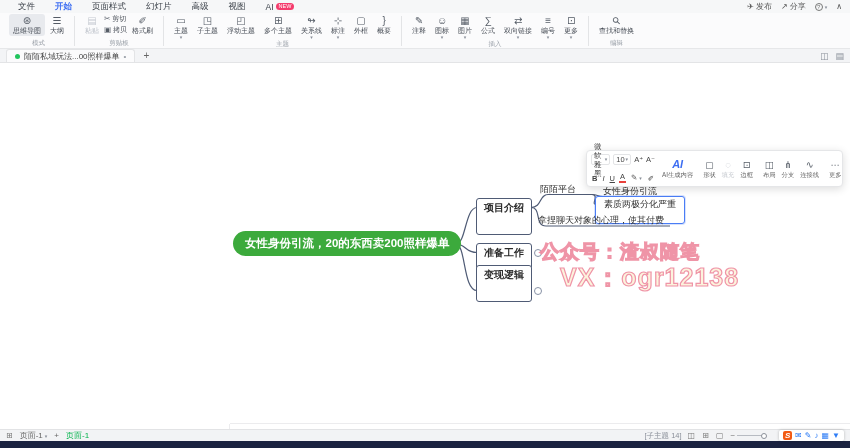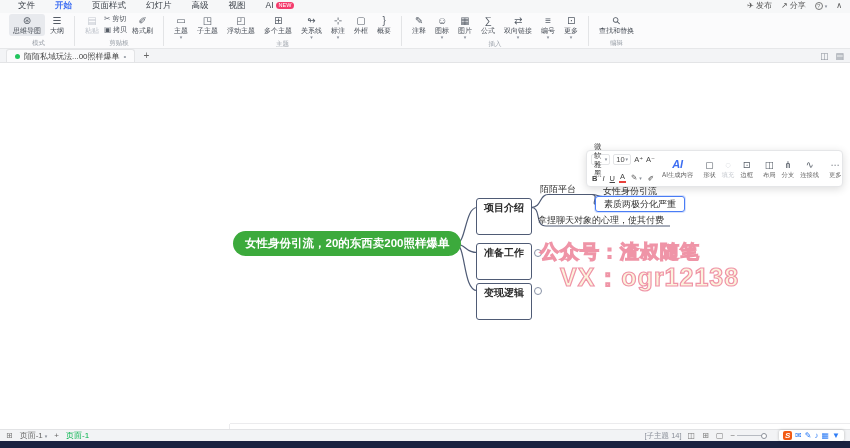--- a/index.html
+++ b/index.html
@@ -1,20 +1,20 @@
 <!DOCTYPE html>
 <html><head>
 <meta charset="utf-8">
 <style>
   * { margin:0; padding:0; box-sizing:border-box; }
   html,body { width:850px; height:448px; font-family:"Liberation Sans","DejaVu Sans",sans-serif; background:#fff; overflow:hidden; }
   .app { width:850px; height:448px; display:flex; flex-direction:column; position:relative; }
 
   
-  .menubar { height:13px; background:#f6f7f8; display:flex; align-items:flex-start; padding:0 8px; font-size:8.5px; color:#3d434b; flex:0 0 auto; }
+  .menubar { height:13px; background:#f6f7f8; display:flex; align-items:center; padding:0 8px; font-size:8.5px; color:#3d434b; flex:0 0 auto; }
   .menubar .mtab { padding:0 10px; cursor:default; white-space:nowrap; display:flex; align-items:center; gap:2px;}
   .menubar .mtab.active { color:#3d6ef2; font-weight:bold; }
   .badge { background:#f43b6c; color:#fff; font-size:5.5px; border-radius:4px; padding:0 3px; line-height:7px; height:7px; }
   .menubar .spacer { flex:1; }
   .menubar .mright { display:flex; align-items:center; gap:9px; color:#555; font-size:8px; }
   .mright .mr-item { display:flex; align-items:center; gap:2px; white-space:nowrap; }
   .help-circle { width:8px; height:8px; border:1px solid #777; border-radius:50%; font-size:6px; display:inline-flex; align-items:center; justify-content:center; color:#777;}
 
   
   .ribbon { height:36px; background:#fbfbfc; border-bottom:1px solid #e6e7e9; display:flex; align-items:stretch; padding:1px 6px 0 6px; flex:0 0 auto; }
@@ -40,21 +40,21 @@
   .addtab { margin-left:8px; color:#666; font-size:10px; }
   .tb-spacer { flex:1; }
   .tb-icons { display:flex; gap:7px; color:#8a8f99; font-size:9px; }
 
   
   .canvas { position:relative; height:366px; background:#ffffff; overflow:hidden; flex:0 0 auto;}
   .canvas svg.links { position:absolute; left:0; top:0; }
   .central-topic { position:absolute; left:233px; top:168px; height:25px; line-height:25px; background:#3caa3c; color:#fff; font-weight:bold; font-size:11.5px; padding:0 12px; border-radius:13px; white-space:nowrap; }
   .bnode { position:absolute; height:37px; line-height:17px; border:1.5px solid #4f5b75; background:#fff; border-radius:3px; font-size:10px; font-weight:bold; color:#2b2b2b; padding:0 7px; white-space:nowrap; }
   .tnode { position:absolute; font-size:9px; color:#333; white-space:nowrap; line-height:10px;}
-  .selnode { position:absolute; left:595px; top:133px; height:16px; line-height:14px; border:1.3px solid #4a7df5; box-shadow:0 0 0 1px rgba(74,125,245,.22); background:#fff; border-radius:3px; font-size:9px; color:#333; padding:0 8px; white-space:nowrap;}
+  .selnode { position:absolute; left:595px; top:133px; height:28px; line-height:14px; border:1.3px solid #4a7df5; box-shadow:0 0 0 1px rgba(74,125,245,.22); background:#fff; border-radius:3px; font-size:9px; color:#333; padding:0 8px; white-space:nowrap;}
   .cbadge { position:absolute; width:8px; height:8px; border:1px solid #8892a6; border-radius:50%; background:#fff; }
 
   
   .wm { position:absolute; font-weight:bold; color:#fcf3dc; -webkit-text-stroke:1.2px #ef8fa3; letter-spacing:1px; opacity:.95; white-space:nowrap;}
   .wm1 { left:540px; top:176px; font-size:19px; }
   .wm2 { left:552px; top:198px; font-size:25px;margin-left:8px; }
 
   
   .ftbar { position:absolute; left:586px; top:87px; width:257px; height:37px; background:#fff; border:1px solid #e5e6e8; border-radius:4px; box-shadow:0 2px 8px rgba(0,0,0,.14); display:flex; align-items:stretch; padding:2px 4px; }
   .ft-left { width:86px; display:flex; flex-direction:column; justify-content:space-between; padding:1px 0; }
@@ -280,21 +280,21 @@
         <path d="M531,144.5 C542,144.5 534,163 546,163 L670,163"></path>
         <path d="M592,131.5 C598,131.5 597,133.5 603,133.5 L670,133.5"></path>
         <path d="M592,131.5 C599,131.5 592,141 595,141"></path>
       </g>
     </svg>
 
     <div class="central-topic">女性身份引流，20的东西卖200照样爆单</div>
 
     <div class="bnode" style="left:476px; top:135px;">项目介绍</div>
     <div class="bnode" style="left:476px; top:180px;">准备工作</div>
-    <div class="bnode" style="left:476px; top:220px;">变现逻辑</div>
+    <div class="bnode" style="left:476px; top:202px;">变现逻辑</div>
     <span class="cbadge" style="left:534px; top:185.5px;"></span>
     <span class="cbadge" style="left:534px; top:223.5px;"></span>
 
     <div class="tnode" style="left:540px; top:121px;">陌陌平台</div>
     <div class="tnode" style="left:603px; top:123px;">女性身份引流</div>
     <div class="selnode">素质两极分化严重</div>
     <div class="tnode" style="left:538px; top:152px;">拿捏聊天对象的心理，使其付费</div>
 
     <div class="wm wm1">公众号：渣叔随笔</div>
     <div class="wm wm2">VX：ogr12138</div>

